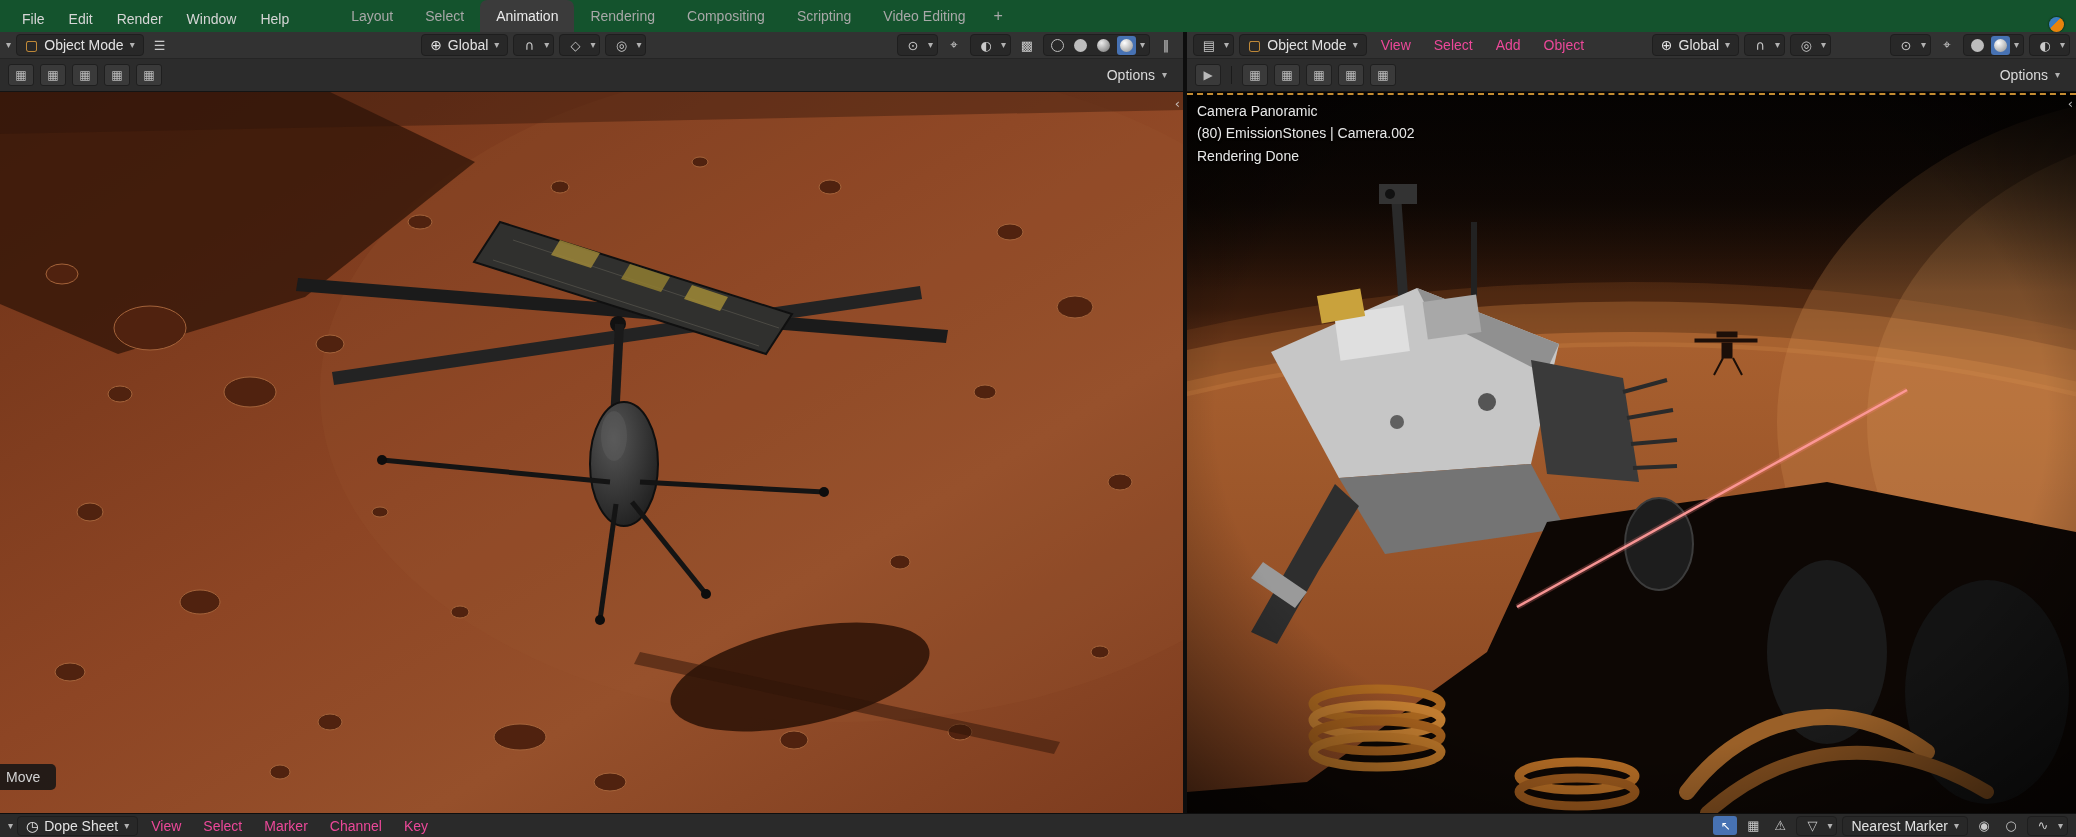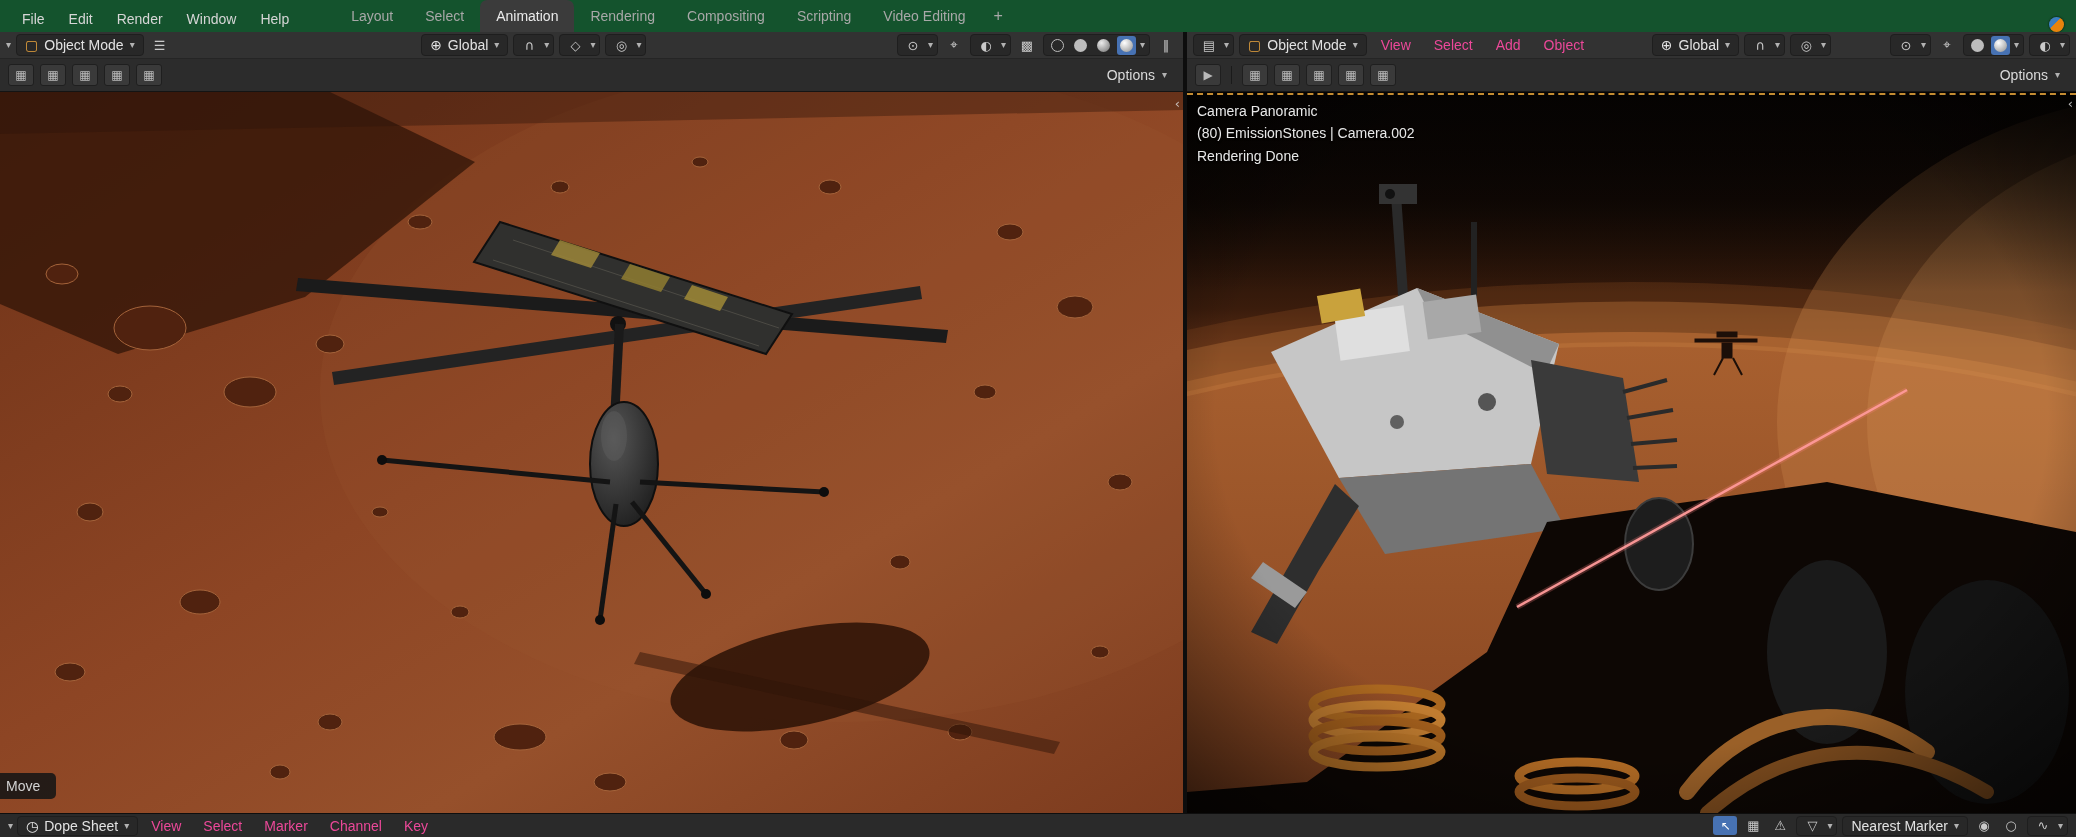--- a/index.html
+++ b/index.html
@@ -58,21 +58,21 @@
   .tool-icon{ width:26px; height:22px; background:#3a3a3a; border:1px solid #1f1f1f; border-radius:3px;
               display:flex; align-items:center; justify-content:center; color:#b9b9b9; font-size:12px; }
   .tool-sep{ width:1px; height:18px; background:#1a1a1a; margin:0 4px; }
   .options-btn{ margin-left:auto; display:flex; align-items:center; gap:7px; color:#dadada; padding:2px 8px; }
 
   .vp-overlay{ position:absolute; top:8px; left:10px; z-index:3; color:#e8e8e8; font-size:14px;
                line-height:1.6; text-shadow:0 1px 2px rgba(0,0,0,.9); }
   .cam-dash{ position:absolute; top:1px; left:0; right:0; z-index:2; border-top:2px dashed #cf9435; opacity:.95; }
   .npanel-arrow{ position:absolute; top:4px; right:3px; z-index:3; color:#d8d8d8; font-size:13px; opacity:.85; }
 
-  .move-hint{ position:absolute; left:0; bottom:14px; z-index:3; background:rgba(22,22,22,.88);
+  .move-hint{ position:absolute; left:0; bottom:23px; z-index:3; background:rgba(22,22,22,.88);
               color:#d2d2d2; padding:5px 16px 5px 6px; border-radius:0 5px 5px 0; font-size:14px; }
 
   
   .dopesheet{ height:24px; background:#2a2a2a; border-top:1px solid #0e0e0e;
               display:flex; align-items:center; padding:0 8px; gap:4px; }
   .ds-right{ margin-left:auto; display:flex; align-items:center; gap:5px; }
   .ds-blue{ background:#4772b3; color:#fff; border-radius:3px; width:24px; height:19px;
             display:flex; align-items:center; justify-content:center; font-size:12px; }
   .ds-dd{ height:20px; }
 </style>

